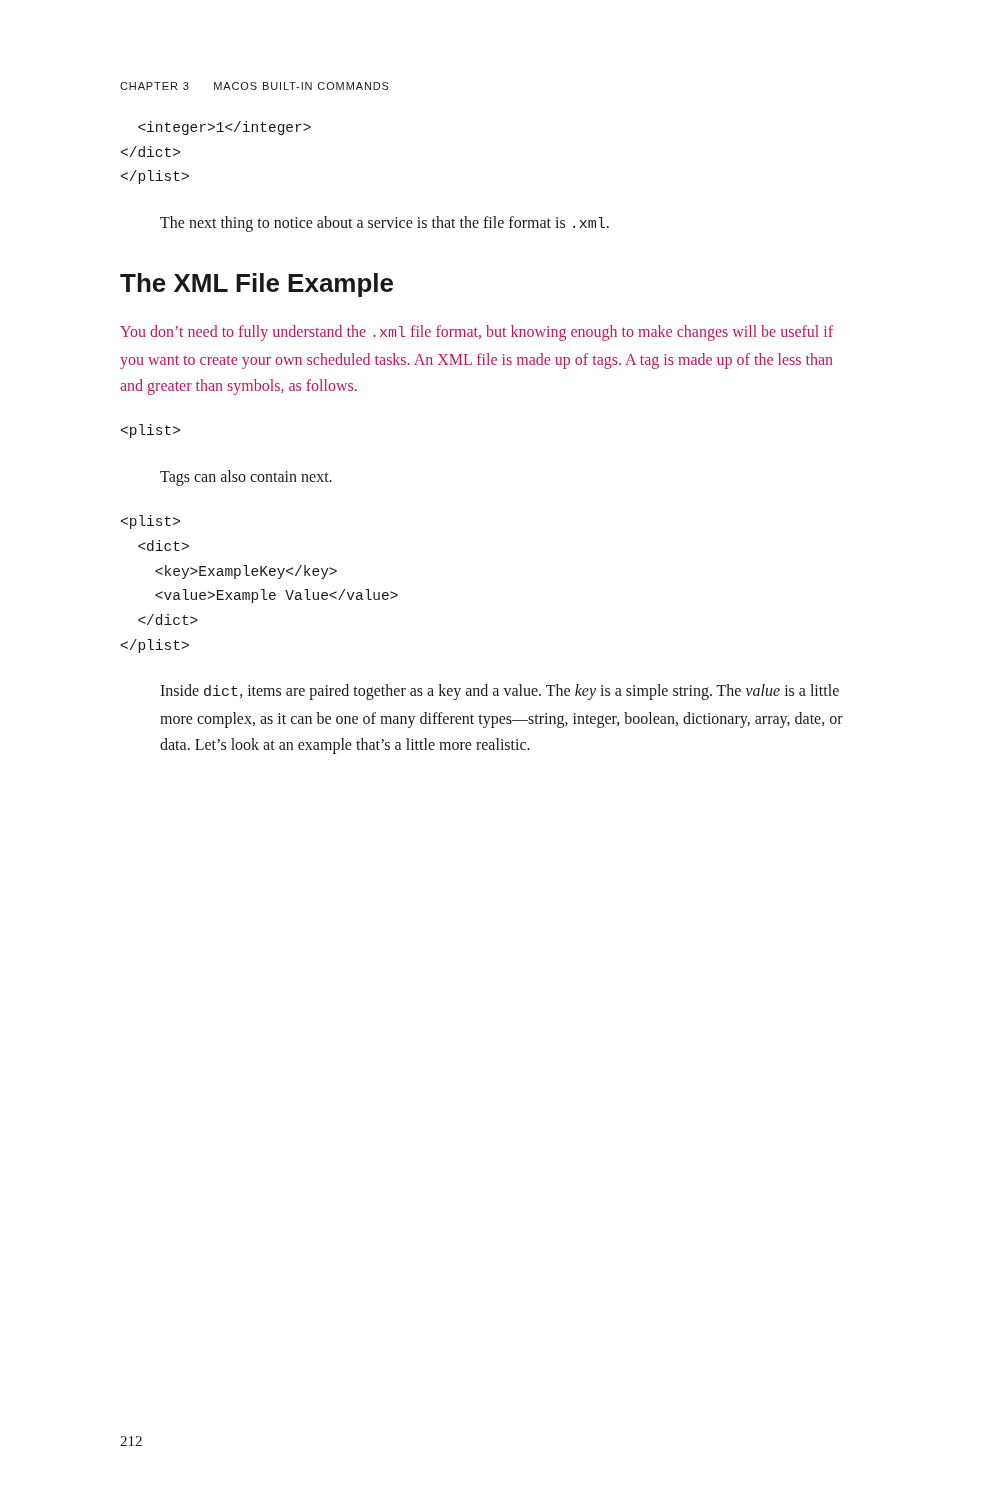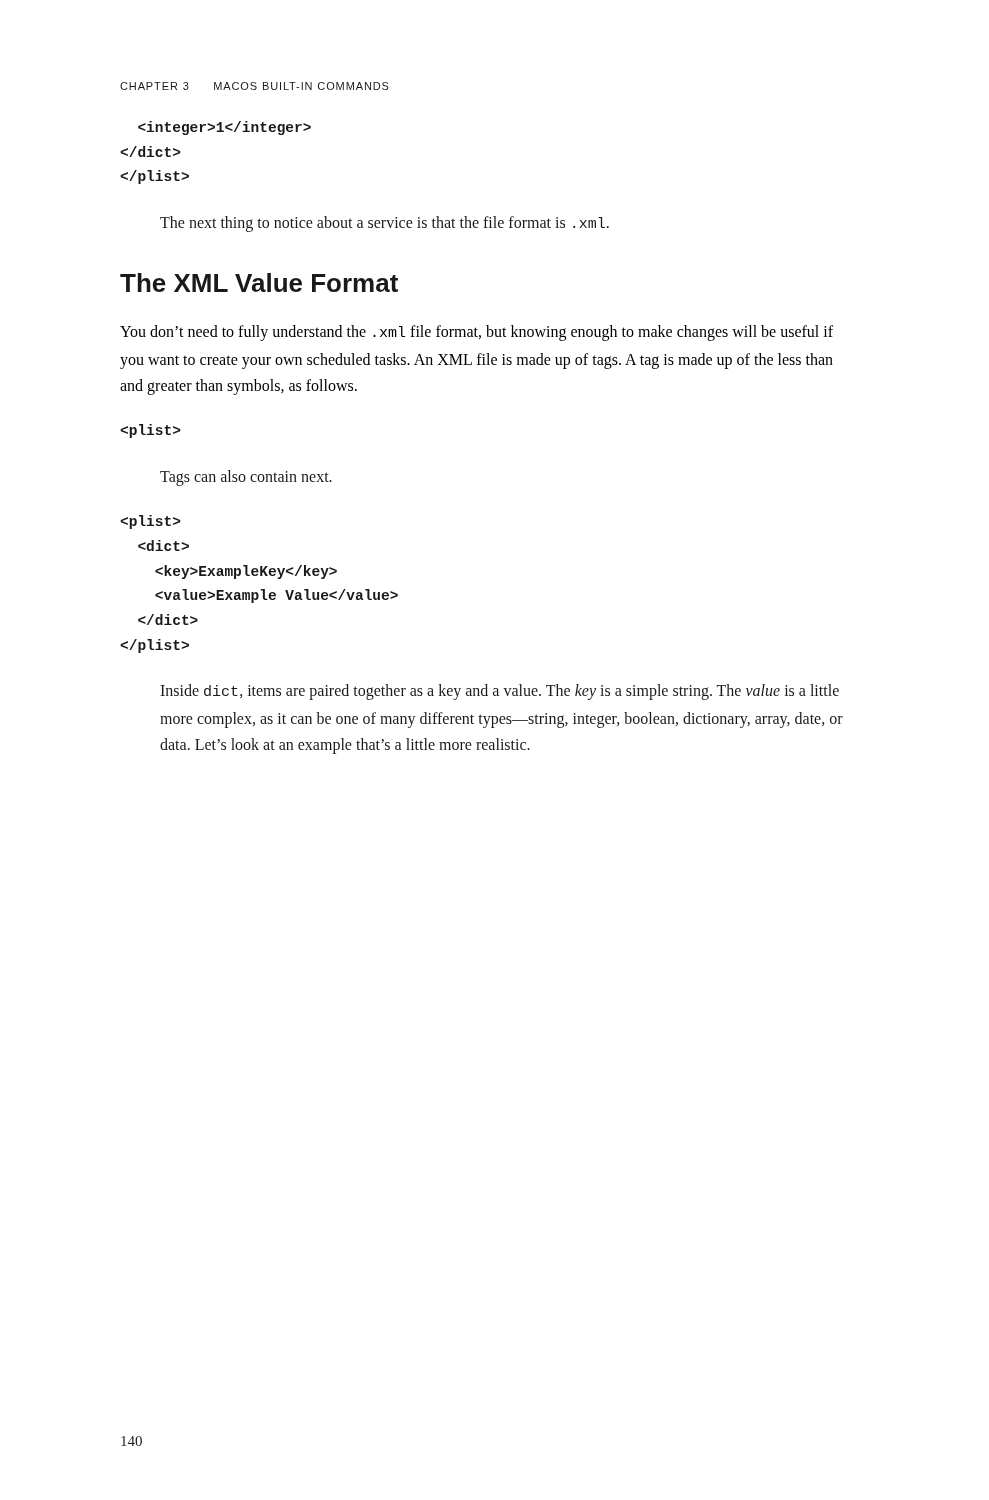--- a/index.html
+++ b/index.html
@@ -35,34 +35,33 @@
       margin-bottom: 24px;
     }
 
     .code-block {
       font-family: 'Courier New', Courier, monospace;
       font-size: 14.5px;
       line-height: 1.7;
       color: #1a1a1a;
       margin-bottom: 20px;
       white-space: pre;
-      font-weight: bold;
     }
 
     .code-inline {
       font-family: 'Courier New', Courier, monospace;
       font-size: 15px;
       text-align: center;
     }
 
     .body-text {
       font-family: Georgia, 'Times New Roman', serif;
       font-size: 16px;
       line-height: 1.65;
-      color: #000000;
+      color: #be185d;
       margin-bottom: 20px;
     }
 
     .indented-text {
       font-family: Georgia, 'Times New Roman', serif;
       font-size: 16px;
       line-height: 1.65;
       color: #1a1a1a;
       margin-bottom: 20px;
       padding-left: 40px;
@@ -104,21 +103,21 @@
   </div>
 
   <div class="code-block">  &lt;integer&gt;1&lt;/integer&gt;
 &lt;/dict&gt;
 &lt;/plist&gt;</div>
 
   <p class="indented-text">
     <span>The next thing to notice about a service is that the file format is </span><span class="code-inline">.xml</span><span>.</span>
   </p>
 
-  <h2 class="section-heading">The XML Value Format</h2>
+  <h2 class="section-heading">The XML File Example</h2>
 
   <p class="body-text">
     <span>You don’t need to fully understand the </span><span class="code-inline">.xml</span><span> file format, but knowing enough to make changes will be useful if you want to create your own scheduled tasks. An XML file is made up of tags. A tag is made up of the less than and greater than symbols, as follows.</span>
   </p>
 
   <div class="code-block">&lt;plist&gt;</div>
 
 
 
   <p class="indented-text">Tags can also contain next.</p>
@@ -127,15 +126,15 @@
   &lt;dict&gt;
     &lt;key&gt;ExampleKey&lt;/key&gt;
     &lt;value&gt;Example Value&lt;/value&gt;
   &lt;/dict&gt;
 &lt;/plist&gt;</div>
 
   <p class="indented-text">
     <span>Inside </span><span class="code-inline">dict</span><span>, items are paired together as a key and a value. The </span><span class="italic">key</span><span> is a simple string. The </span><span class="italic">value</span><span> is a little more complex, as it can be one of many different types—string, integer, boolean, dictionary, array, date, or data. Let’s look at an example that’s a little more realistic.</span>
   </p>
 
-  <div class="page-number">140</div>
+  <div class="page-number">212</div>
 
 </div>
 
 </body></html>

